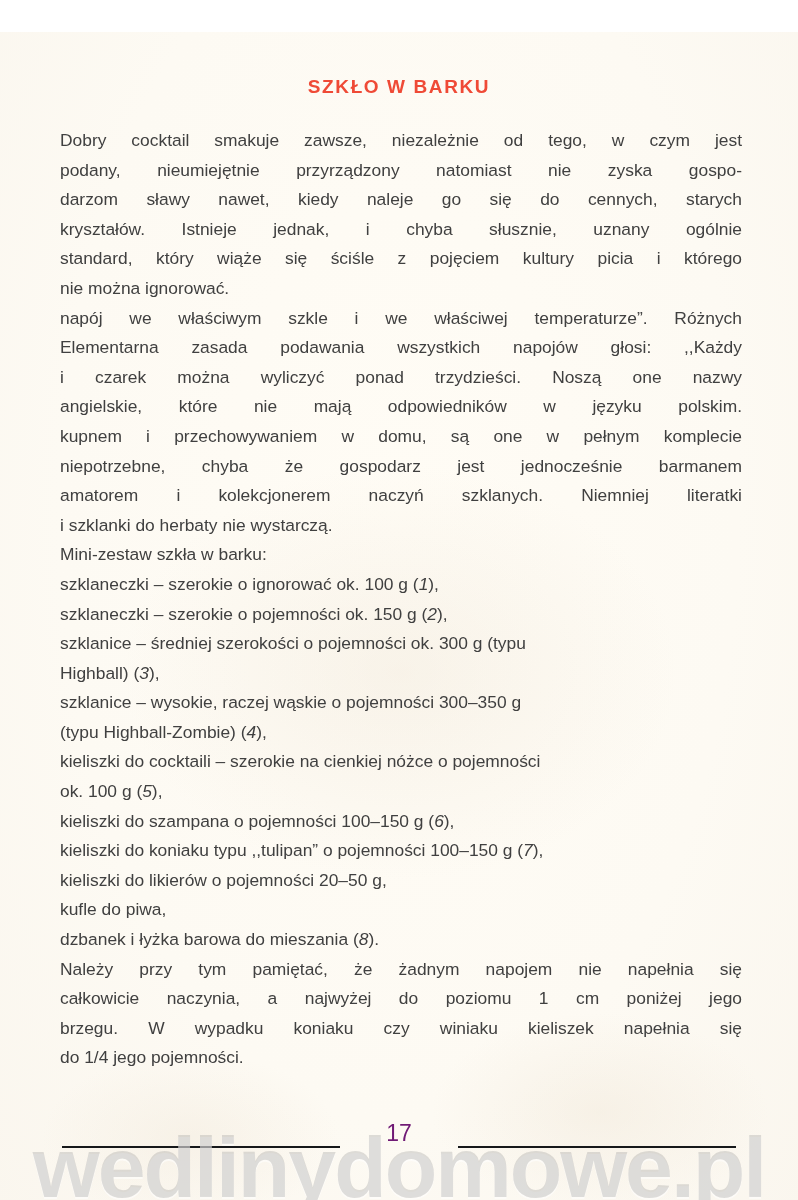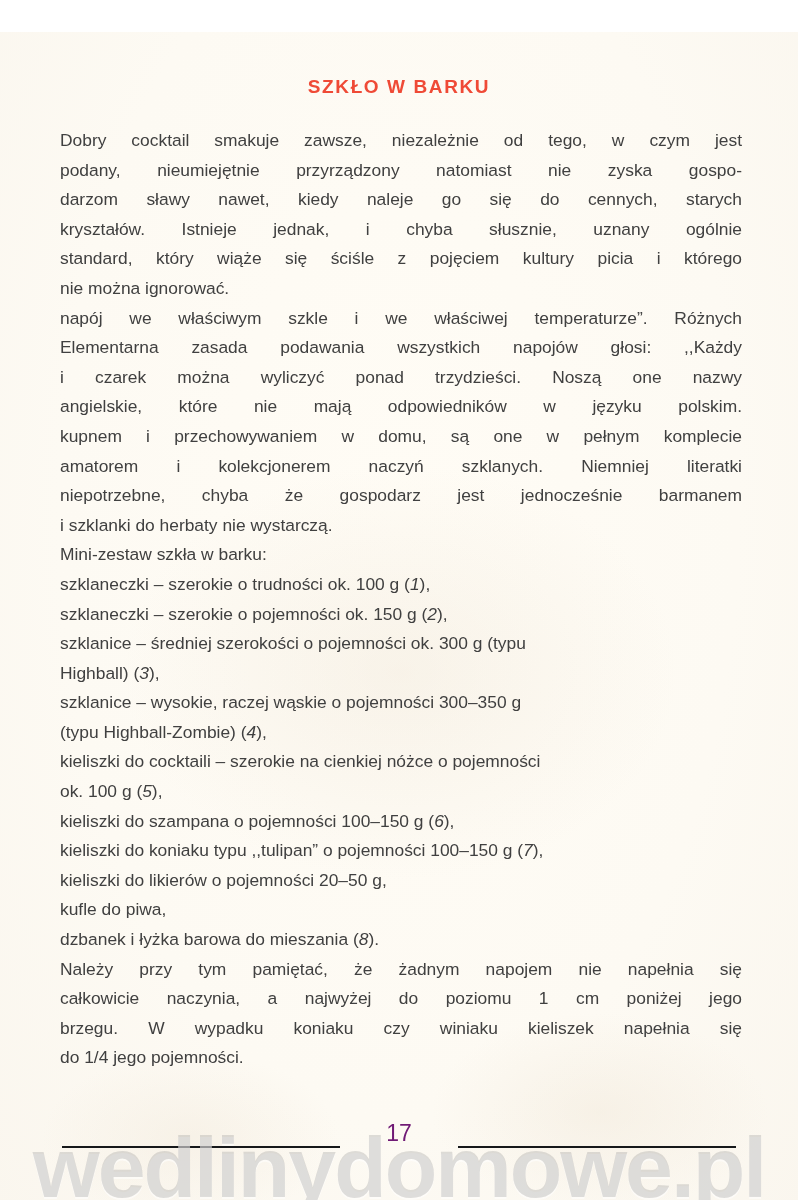--- a/index.html
+++ b/index.html
@@ -172,31 +172,31 @@
       <span class="line just">standard, który wiąże się ściśle z pojęciem kultury picia i którego</span>
       <span class="line">nie można ignorować.</span>
     </p>
 
     <p class="para">
       <span class="line just">napój we właściwym szkle i we właściwej temperaturze”. Różnych</span>
       <span class="line just">Elementarna zasada podawania wszystkich napojów głosi: ,,Każdy</span>
       <span class="line just">i czarek można wyliczyć ponad trzydzieści. Noszą one nazwy</span>
       <span class="line just">angielskie, które nie mają odpowiedników w języku polskim.</span>
       <span class="line just">kupnem i przechowywaniem w domu, są one w pełnym komplecie</span>
+      <span class="line just">niepotrzebne, chyba że gospodarz jest jednocześnie barmanem</span>
       <span class="line just">amatorem i kolekcjonerem naczyń szklanych. Niemniej literatki</span>
-      <span class="line just">niepotrzebne, chyba że gospodarz jest jednocześnie barmanem</span>
       <span class="line">i szklanki do herbaty nie wystarczą.</span>
     </p>
 
     <p class="para nojust">
       <span class="line">Mini-zestaw szkła w barku:</span>
     </p>
 
     <p class="para nojust">
-      <span class="line"><span>szklaneczki – szerokie o trudności ok. 100 g (</span><em>1</em><span>),</span></span>
+      <span class="line"><span>szklaneczki – szerokie o ignorować ok. 100 g (</span><em>1</em><span>),</span></span>
       <span class="line"><span>szklaneczki – szerokie o pojemności ok. 150 g (</span><em>2</em><span>),</span></span>
       <span class="line"><span>szklanice – średniej szerokości o pojemności ok. 300 g (typu</span></span>
       <span class="line"><span>Highball) (</span><em>3</em><span>),</span></span>
       <span class="line"><span>szklanice – wysokie, raczej wąskie o pojemności 300–350 g</span></span>
       <span class="line"><span>(typu Highball-Zombie) (</span><em>4</em><span>),</span></span>
       <span class="line"><span>kieliszki do cocktaili – szerokie na cienkiej nóżce o pojemności</span></span>
       <span class="line"><span>ok. 100 g (</span><em>5</em><span>),</span></span>
       <span class="line"><span>kieliszki do szampana o pojemności 100–150 g (</span><em>6</em><span>),</span></span>
       <span class="line"><span>kieliszki do koniaku typu ,,tulipan” o pojemności 100–150 g (</span><em>7</em><span>),</span></span>
       <span class="line"><span>kieliszki do likierów o pojemności 20–50 g,</span></span>

